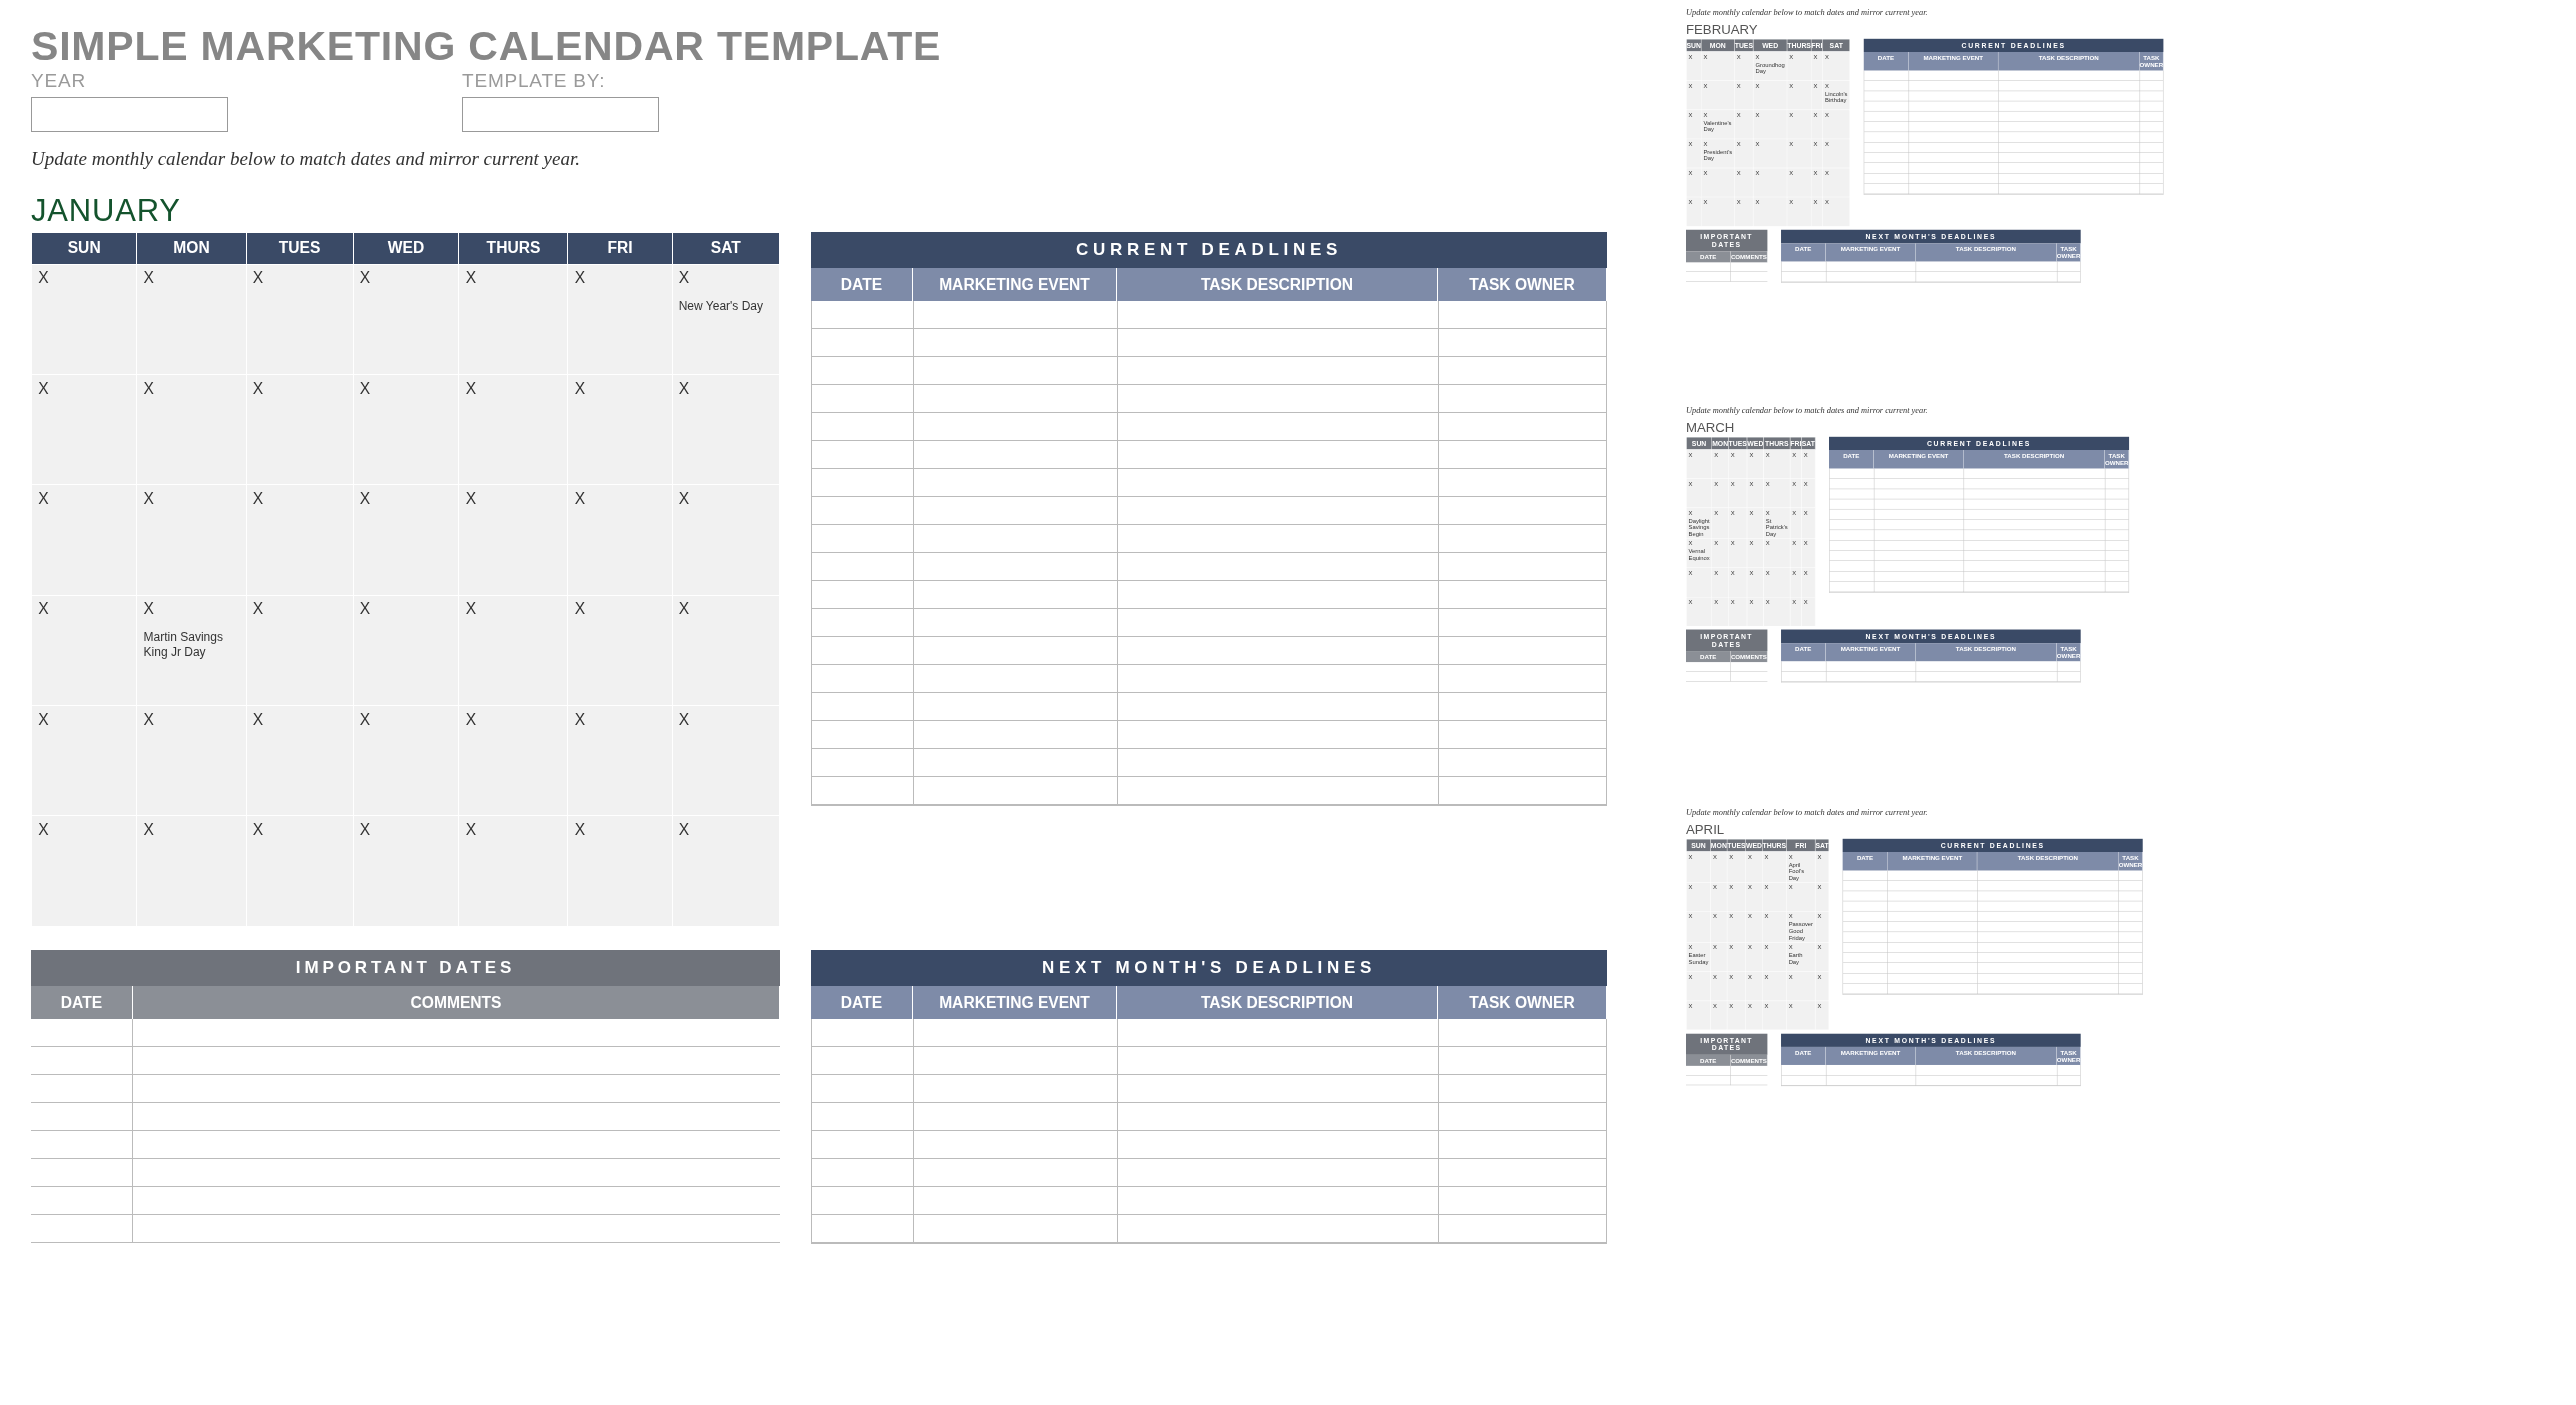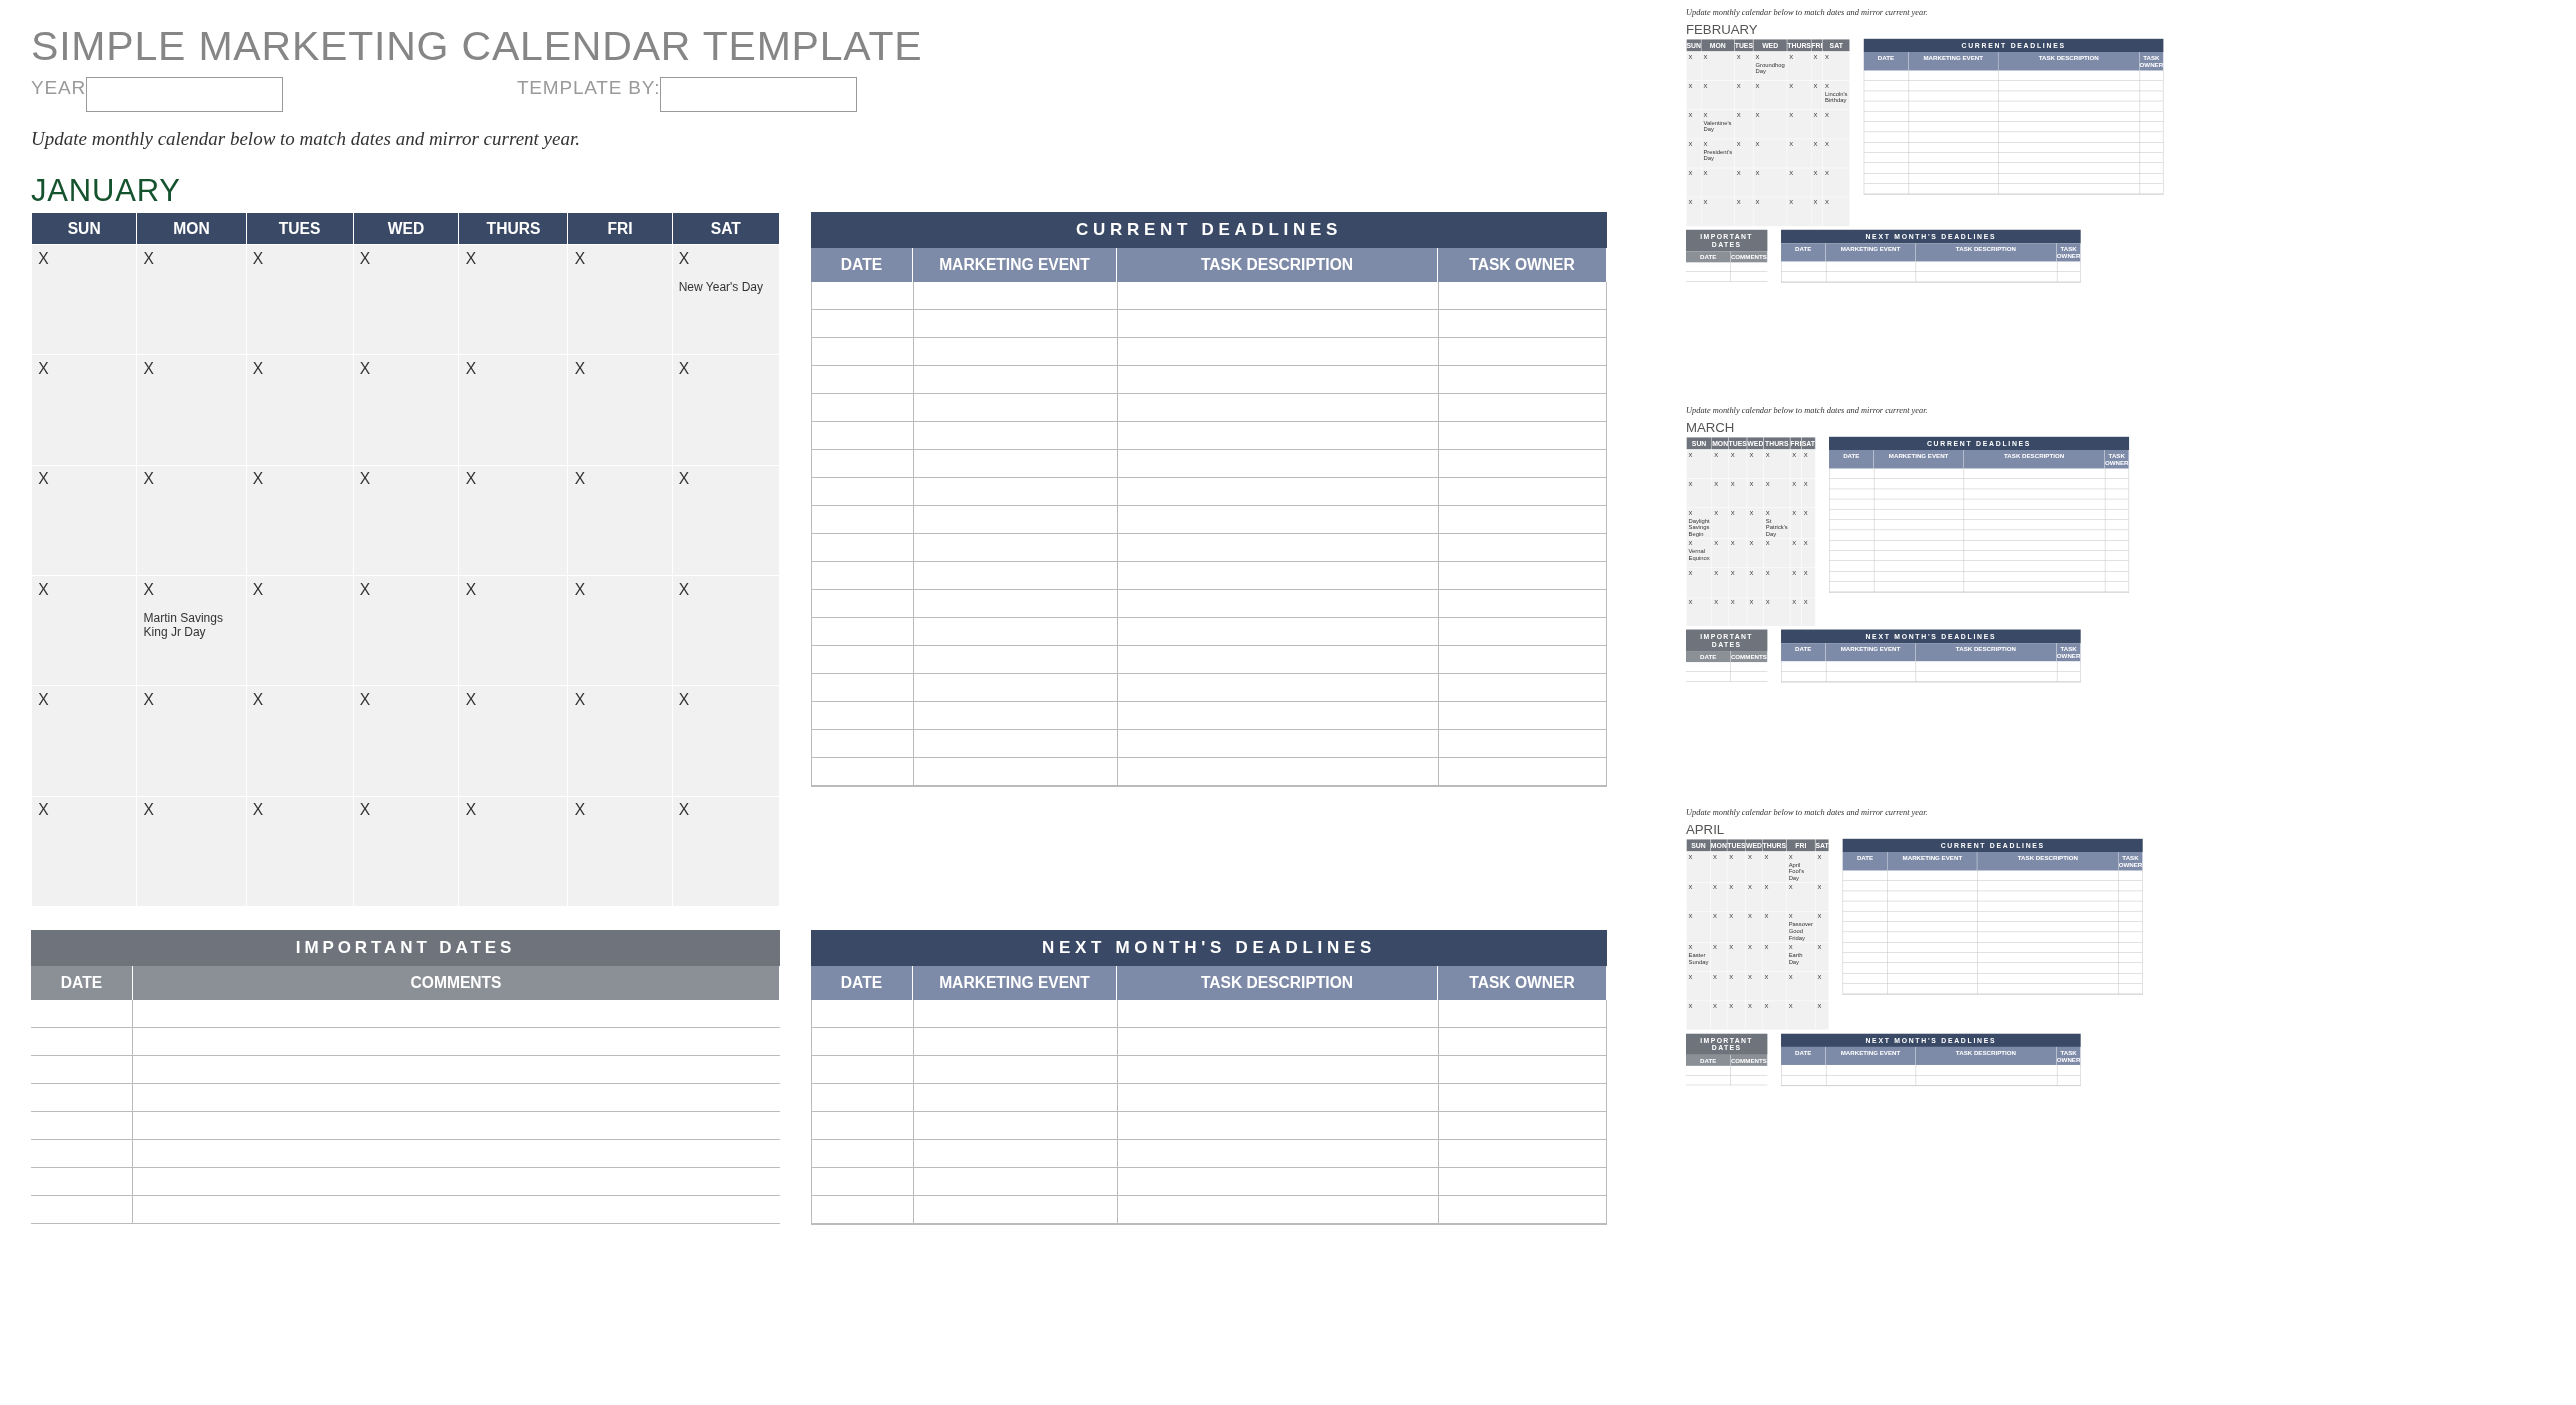--- a/index.html
+++ b/index.html
@@ -1,21 +1,21 @@
 <!DOCTYPE html>
 <html style="font-size:12.5px"><head>
 <meta charset="utf-8">
 <style>
 html,body{margin:0;padding:0;background:#fff;font-family:Arial,Helvetica,sans-serif;color:#333}
 .page{width:2576px;height:1405px;position:relative}
 .left-panel{position:absolute;left:31px;top:23.4px;width:1592px}
 .right-panel{position:absolute;left:1686px;top:7.8px;width:859px}
-.title{font-size:41px;font-weight:400;color:#868686;letter-spacing:0.8px;margin-bottom:7px}
+.title{font-size:41px;font-weight:700;color:#868686;letter-spacing:0.8px;margin-bottom:0}
 .meta-row{display:flex;gap:234px;margin-bottom:15.6px}
-.meta-block{display:flex;flex-direction:row}
+.meta-block{display:flex;flex-direction:column}
 .meta-label{font-size:19px;color:#9a9a9a;margin-bottom:4.7px;letter-spacing:0.8px}
 .meta-input{width:195px;height:33px;border:0.8px solid #999;background:#fff}
 .note{font-family:"Times New Roman",serif;font-style:italic;font-size:19px;color:#333;margin-bottom:23.4px}
 .month-name{font-size:31px;font-weight:400;color:#14532d;letter-spacing:0.8px;margin-bottom:3.1px}
 .two-col{display:flex;gap:31px}
 .calendar{border-collapse:collapse;width:749px}
 .calendar th{background:#3a4a66;color:#fff;font-weight:700;font-size:15.6px;padding:6.2px 0;border:0.8px solid #fff;text-align:center}
 .calendar td{background:#f1f1f1;border:0.8px solid #fff;width:107px;height:100px;vertical-align:top;padding:4.7px 6.2px;font-size:14px;color:#333}
 .calendar .x{font-weight:400;font-size:15.6px}
 .calendar .ev{font-size:12px;margin-top:12px;line-height:1.2}

